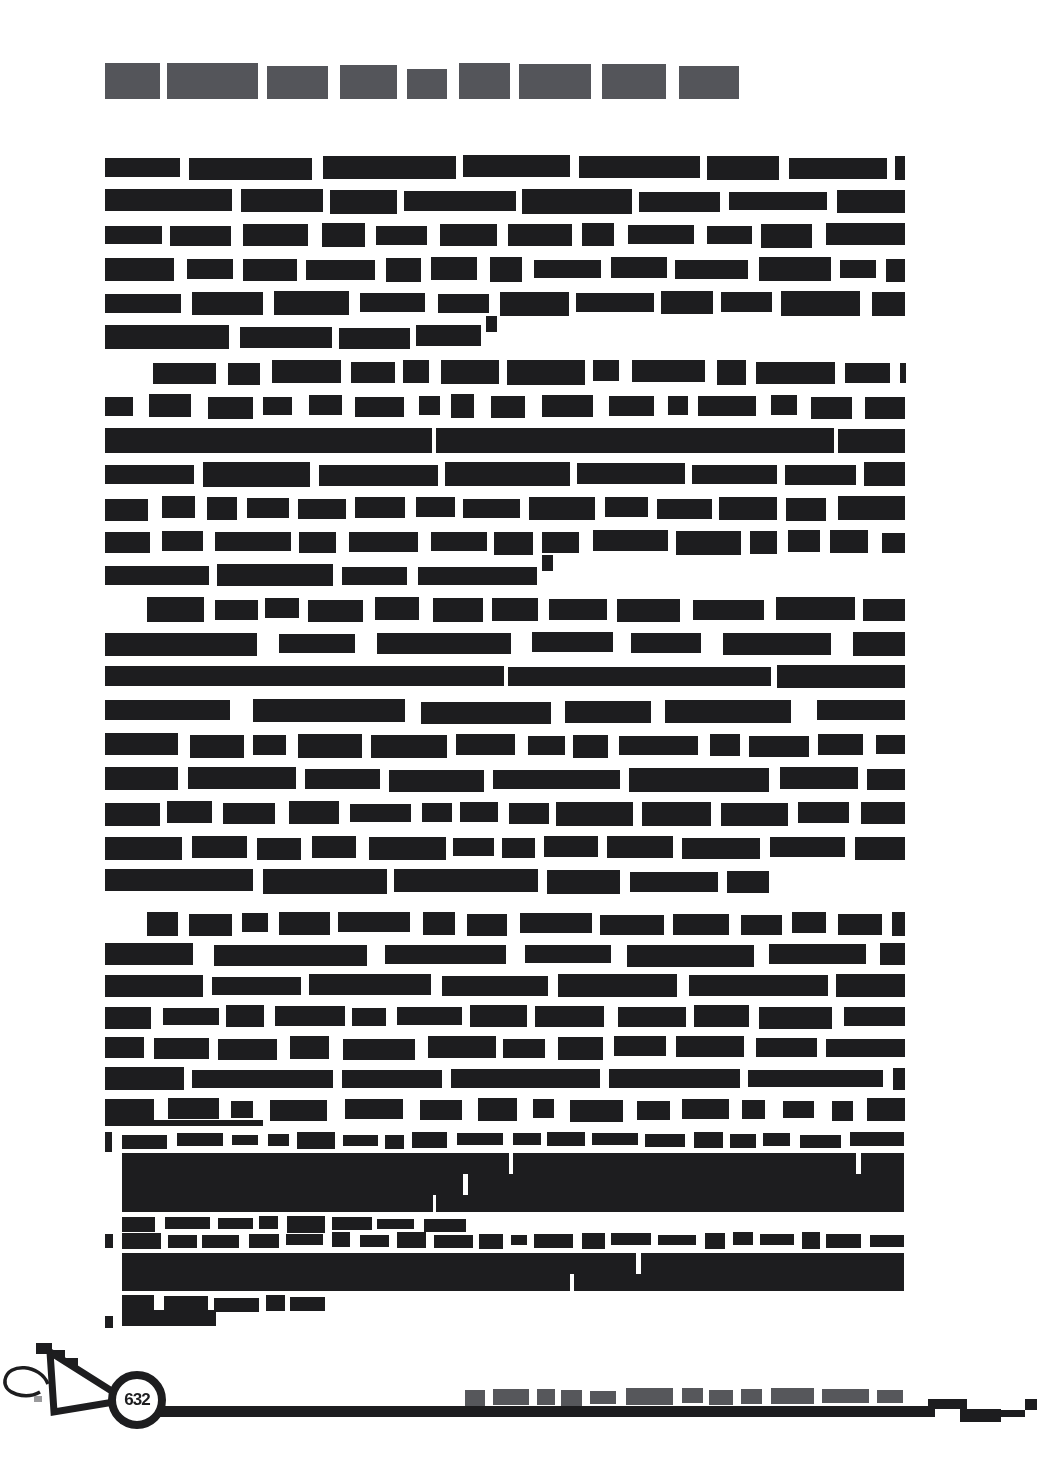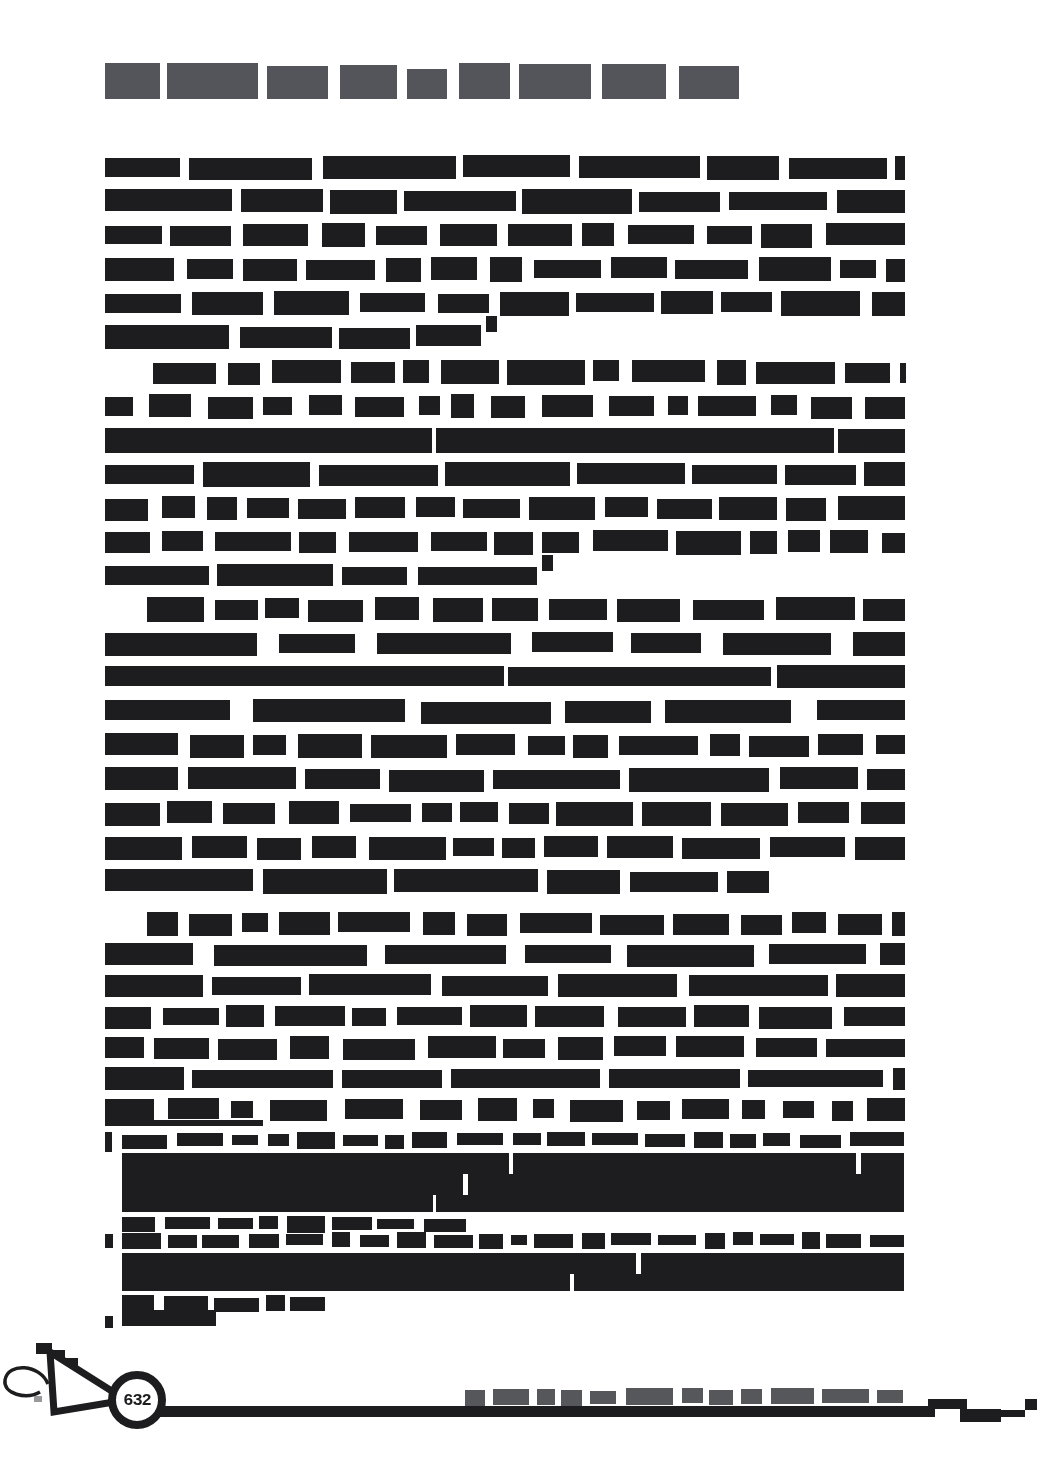--- a/index.html
+++ b/index.html
@@ -9,21 +9,21 @@
   }
   .blob-line{position:absolute;overflow:visible;}
   .blob-line span{position:absolute;display:block;}
   .rect{position:absolute;}
   .badge{
     position:absolute;left:108px;top:1371px;width:42px;height:42px;
     border:8px solid #1d1d1f;border-radius:50%;background:#ffffff;z-index:4;
     display:flex;align-items:center;justify-content:center;
   }
   .badge span{
-    font-family:Liberation Mono, monospace;font-weight:bold;font-size:17px;
+    font-family:Liberation Sans, sans-serif;font-weight:bold;font-size:17px;
     color:#1d1d1f;letter-spacing:-1px;
   }
   .ribbon{position:absolute;left:0;top:1340px;z-index:2;}
 </style>
 </head>
 <body>
 
 <div class="page">
 
   <div id="blob-layer">

